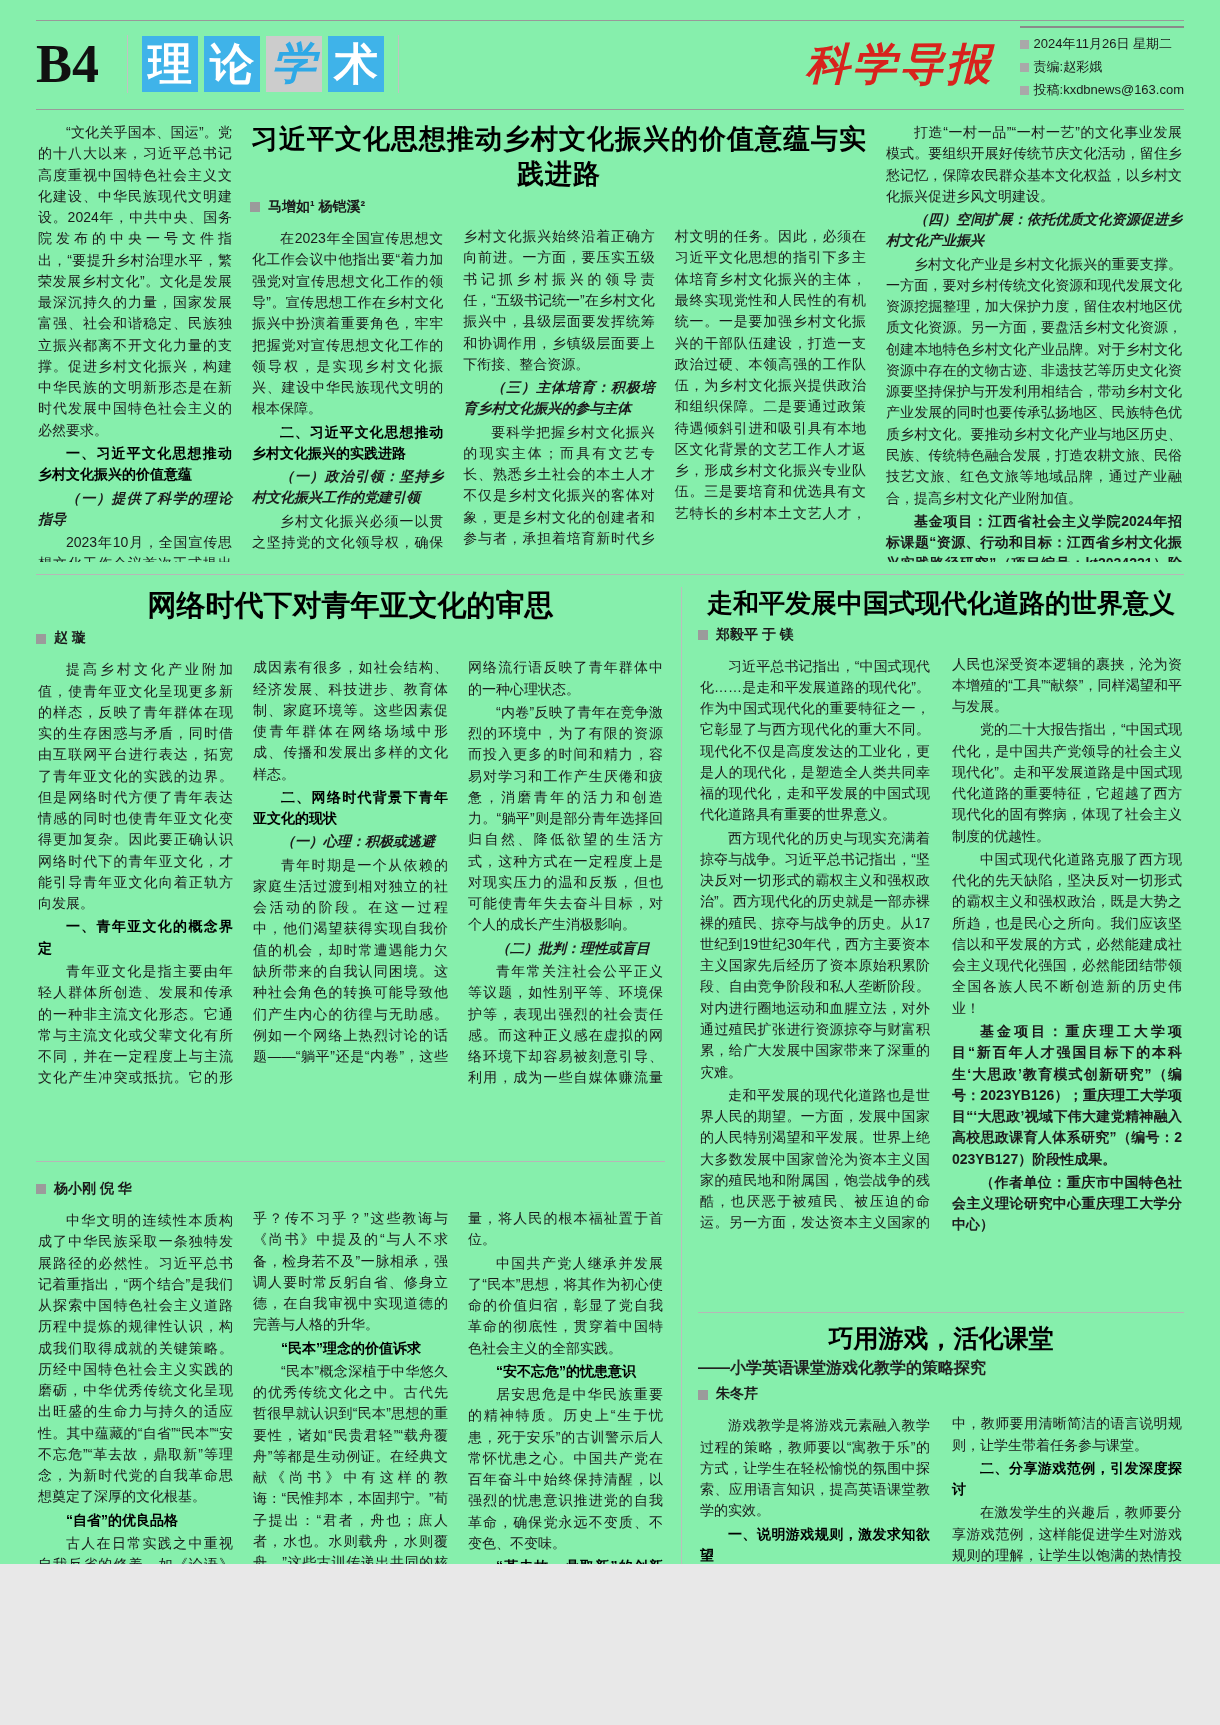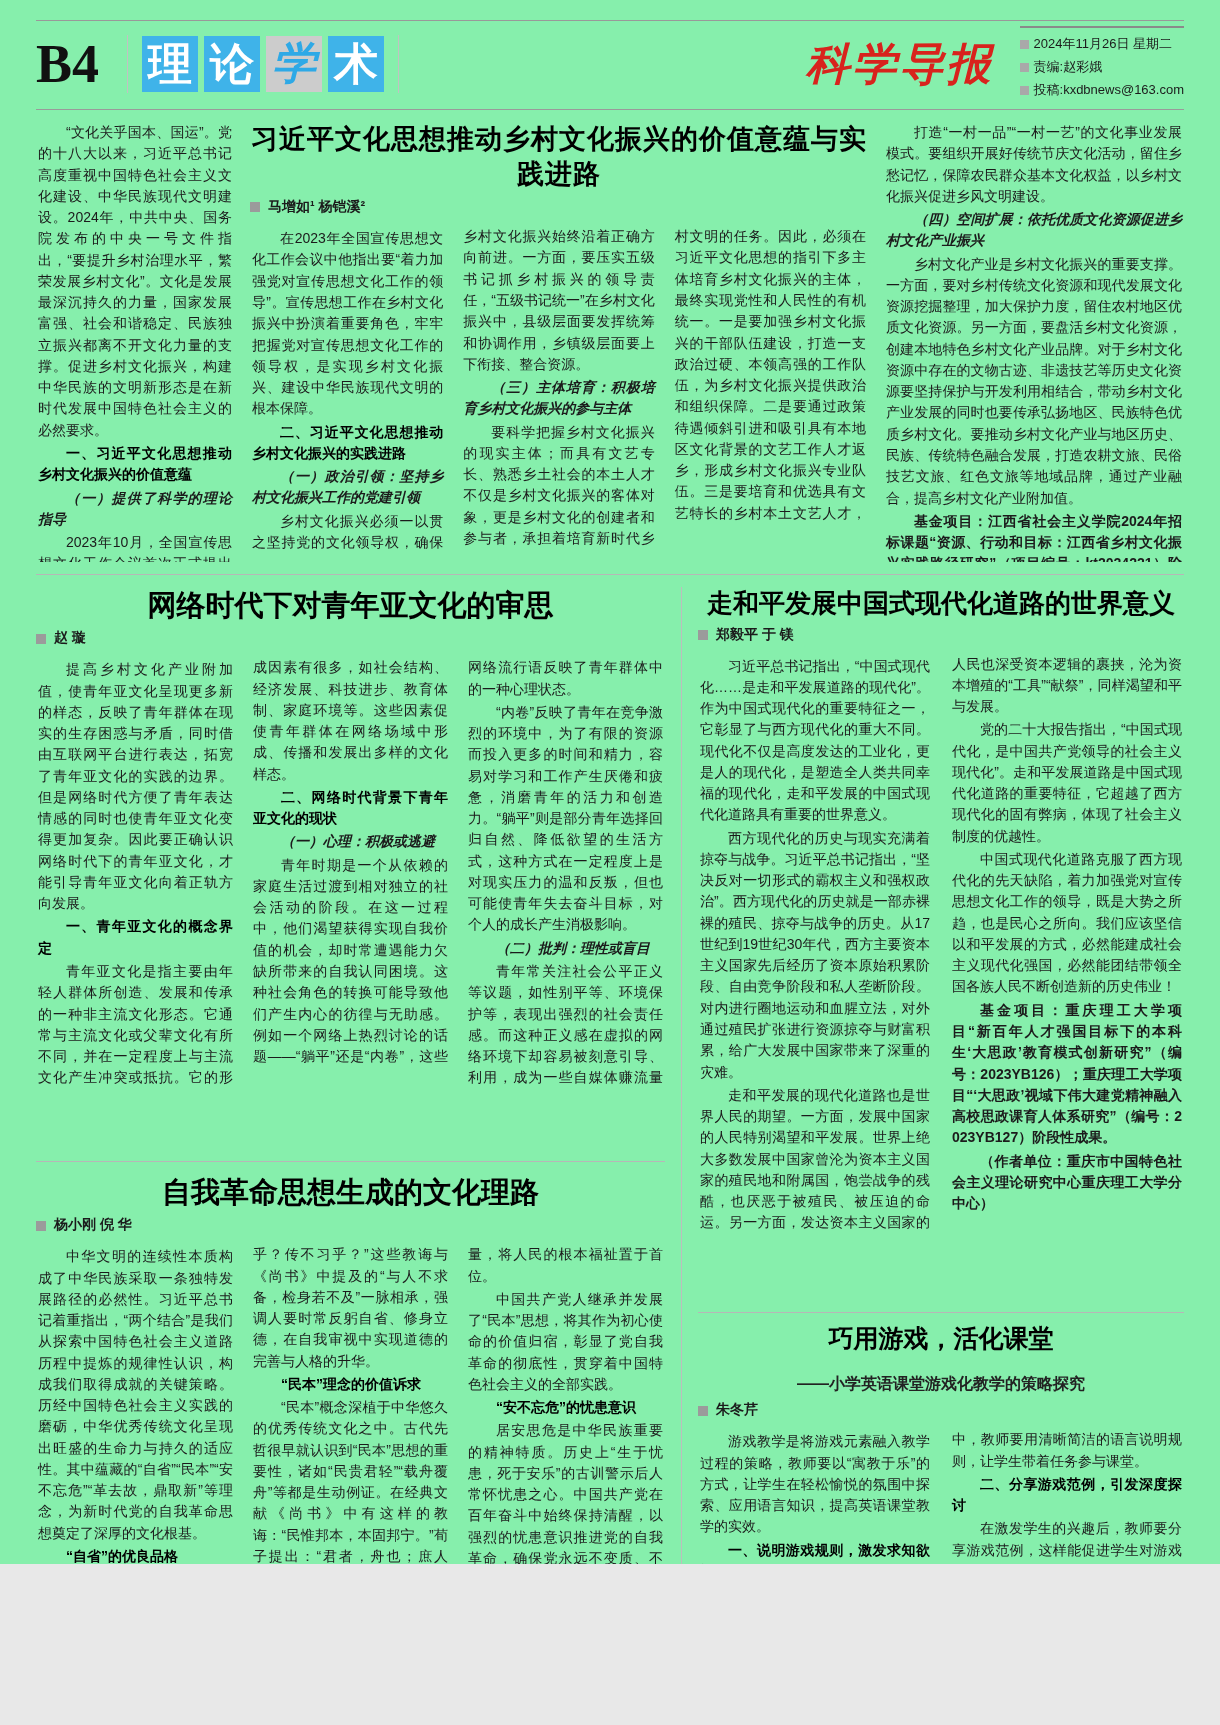--- a/index.html
+++ b/index.html
@@ -44,21 +44,21 @@
   .article2 .art-title{font-size:29px;}
   .a2-cols{column-count:3;column-gap:16px;height:452px;overflow:hidden;}
   .article4{flex:1;overflow:hidden;padding-top:12px;}
   .article4 .art-title{font-size:29px;}
   .a4-cols{column-count:3;column-gap:16px;height:420px;overflow:hidden;}
   .article3{height:726px;border-bottom:1px solid #b7b7b7;box-sizing:border-box;overflow:hidden;}
   .article3 .art-title{font-size:26px;margin-top:0;}
   .a3-cols{column-count:2;column-gap:18px;height:606px;overflow:hidden;}
   .article5{flex:1;overflow:hidden;padding-top:10px;}
   .article5 .art-title{font-size:25px;}
-  .a5-subtitle{text-align:center;font-size:16px;font-weight:bold;color:#222;margin-top:20px;}
+  .a5-subtitle{font-size:16px;font-weight:bold;color:#222;margin-top:4px;}
   .a5-cols{column-count:2;column-gap:18px;height:252px;overflow:hidden;}
 </style>
 </head>
 <body>
 
 <div class="page">
 
   <div class="masthead">
     <div class="pagenum">B4</div>
     <div class="hsep"></div>
@@ -118,21 +118,20 @@
             <p class="blk blk-h">二、网络时代背景下青年亚文化的现状</p>
             <p class="blk blk-h2">（一）心理：积极或逃避</p>
             <p class="blk blk-p">青年时期是一个从依赖的家庭生活过渡到相对独立的社会活动的阶段。在这一过程中，他们渴望获得实现自我价值的机会，却时常遭遇能力欠缺所带来的自我认同困境。这种社会角色的转换可能导致他们产生内心的彷徨与无助感。例如一个网络上热烈讨论的话题——“躺平”还是“内卷”，这些网络流行语反映了青年群体中的一种心理状态。</p>
             <p class="blk blk-p">“内卷”反映了青年在竞争激烈的环境中，为了有限的资源而投入更多的时间和精力，容易对学习和工作产生厌倦和疲惫，消磨青年的活力和创造力。“躺平”则是部分青年选择回归自然、降低欲望的生活方式，这种方式在一定程度上是对现实压力的温和反叛，但也可能使青年失去奋斗目标，对个人的成长产生消极影响。</p>
             <p class="blk blk-h2">（二）批判：理性或盲目</p>
             <p class="blk blk-p">青年常关注社会公平正义等议题，如性别平等、环境保护等，表现出强烈的社会责任感。而这种正义感在虚拟的网络环境下却容易被刻意引导、利用，成为一些自媒体赚流量的工具。例如，“饭圈”的出现也是青年群体在“偶像时代”被有利益链条的专业化组织利用的一个典型倒影。其利用青年群体对偶像的崇拜和关注，以偶像的名义作出许多盲目的“追星”“人肉”等一系列行为引起网络风气混乱。网络时代让情感表达更加直白，但是网络也使这种情感盲目发酵，情感成为一把“双刃剑”。</p>
           </div>
       </div>
 
       <div class="article4">
-        <div class="art-title">自我革命思想生成的文化理路</div>
         <div class="byline"><span class="sq"></span><span>杨小刚  倪 华</span></div>
         <div class="a4-cols">
             <p class="blk blk-p">中华文明的连续性本质构成了中华民族采取一条独特发展路径的必然性。习近平总书记着重指出，“两个结合”是我们从探索中国特色社会主义道路历程中提炼的规律性认识，构成我们取得成就的关键策略。历经中国特色社会主义实践的磨砺，中华优秀传统文化呈现出旺盛的生命力与持久的适应性。其中蕴藏的“自省”“民本”“安不忘危”“革去故，鼎取新”等理念，为新时代党的自我革命思想奠定了深厚的文化根基。</p>
             <p class="blk blk-h">“自省”的优良品格</p>
             <p class="blk blk-p">古人在日常实践之中重视自我反省的修养，如《论语》所载：“吾日三省吾身——为人谋而不忠乎？与朋友交而不信乎？传不习乎？”这些教诲与《尚书》中提及的“与人不求备，检身若不及”一脉相承，强调人要时常反躬自省、修身立德，在自我审视中实现道德的完善与人格的升华。</p>
             <p class="blk blk-h">“民本”理念的价值诉求</p>
             <p class="blk blk-p">“民本”概念深植于中华悠久的优秀传统文化之中。古代先哲很早就认识到“民本”思想的重要性，诸如“民贵君轻”“载舟覆舟”等都是生动例证。在经典文献《尚书》中有这样的教诲：“民惟邦本，本固邦宁。”荀子提出：“君者，舟也；庶人者，水也。水则载舟，水则覆舟。”这些古训传递出共同的核心信息——执政者必须遵循民本原则，高度重视民众的力量，将人民的根本福祉置于首位。</p>
             <p class="blk blk-p">中国共产党人继承并发展了“民本”思想，将其作为初心使命的价值归宿，彰显了党自我革命的彻底性，贯穿着中国特色社会主义的全部实践。</p>
             <p class="blk blk-h">“安不忘危”的忧患意识</p>
             <p class="blk blk-p">居安思危是中华民族重要的精神特质。历史上“生于忧患，死于安乐”的古训警示后人常怀忧患之心。中国共产党在百年奋斗中始终保持清醒，以强烈的忧患意识推进党的自我革命，确保党永远不变质、不变色、不变味。</p>
@@ -146,21 +145,21 @@
     <div class="stack-right">
 
       <div class="article3">
         <div class="art-title">走和平发展中国式现代化道路的世界意义</div>
         <div class="byline"><span class="sq"></span><span>郑毅平  于 镁</span></div>
         <div class="a3-cols">
             <p class="blk blk-p">习近平总书记指出，“中国式现代化……是走和平发展道路的现代化”。作为中国式现代化的重要特征之一，它彰显了与西方现代化的重大不同。现代化不仅是高度发达的工业化，更是人的现代化，是塑造全人类共同幸福的现代化，走和平发展的中国式现代化道路具有重要的世界意义。</p>
             <p class="blk blk-p">西方现代化的历史与现实充满着掠夺与战争。习近平总书记指出，“坚决反对一切形式的霸权主义和强权政治”。西方现代化的历史就是一部赤裸裸的殖民、掠夺与战争的历史。从17世纪到19世纪30年代，西方主要资本主义国家先后经历了资本原始积累阶段、自由竞争阶段和私人垄断阶段。对内进行圈地运动和血腥立法，对外通过殖民扩张进行资源掠夺与财富积累，给广大发展中国家带来了深重的灾难。</p>
             <p class="blk blk-p">走和平发展的现代化道路也是世界人民的期望。一方面，发展中国家的人民特别渴望和平发展。世界上绝大多数发展中国家曾沦为资本主义国家的殖民地和附属国，饱尝战争的残酷，也厌恶于被殖民、被压迫的命运。另一方面，发达资本主义国家的人民也深受资本逻辑的裹挟，沦为资本增殖的“工具”“献祭”，同样渴望和平与发展。</p>
             <p class="blk blk-p">党的二十大报告指出，“中国式现代化，是中国共产党领导的社会主义现代化”。走和平发展道路是中国式现代化道路的重要特征，它超越了西方现代化的固有弊病，体现了社会主义制度的优越性。</p>
-            <p class="blk blk-p">中国式现代化道路克服了西方现代化的先天缺陷，着力加强党对宣传思想文化工作的领导，既是大势之所趋，也是民心之所向。我们应该坚信以和平发展的方式，必然能建成社会主义现代化强国，必然能团结带领全国各族人民不断创造新的历史伟业！</p>
+            <p class="blk blk-p">中国式现代化道路克服了西方现代化的先天缺陷，坚决反对一切形式的霸权主义和强权政治，既是大势之所趋，也是民心之所向。我们应该坚信以和平发展的方式，必然能建成社会主义现代化强国，必然能团结带领全国各族人民不断创造新的历史伟业！</p>
             <p class="blk blk-fund">基金项目：重庆理工大学项目“新百年人才强国目标下的本科生‘大思政’教育模式创新研究”（编号：2023YB126）；重庆理工大学项目“‘大思政’视域下伟大建党精神融入高校思政课育人体系研究”（编号：2023YB127）阶段性成果。</p>
             <p class="blk blk-unit">（作者单位：重庆市中国特色社会主义理论研究中心重庆理工大学分中心）</p>
           </div>
       </div>
 
       <div class="article5">
         <div class="art-title">巧用游戏，活化课堂</div>
         <div class="a5-subtitle">——小学英语课堂游戏化教学的策略探究</div>
         <div class="byline"><span class="sq"></span><span>朱冬芹</span></div>
         <div class="a5-cols">

